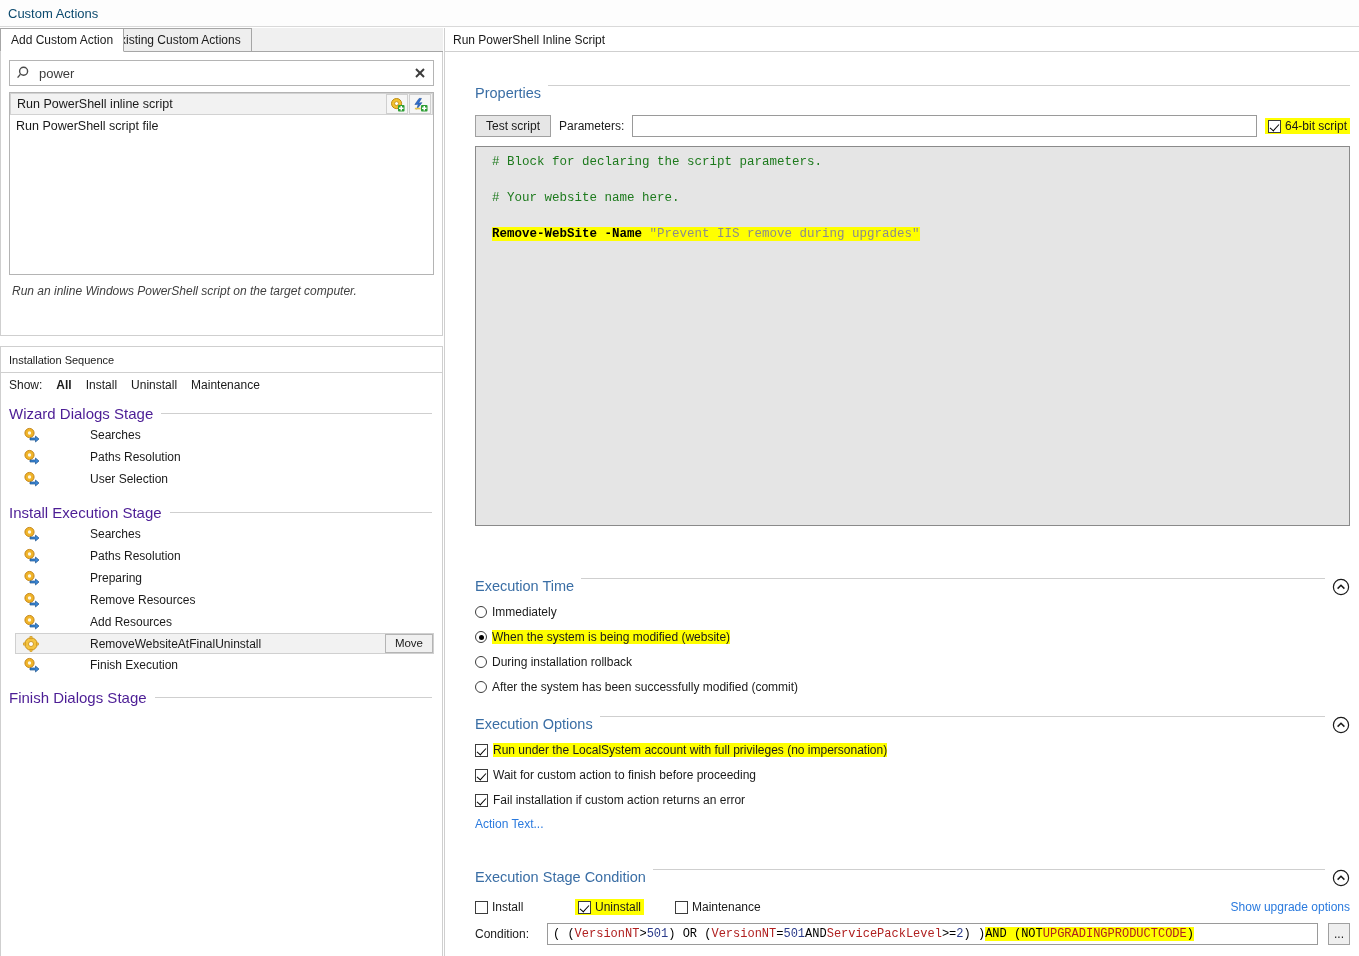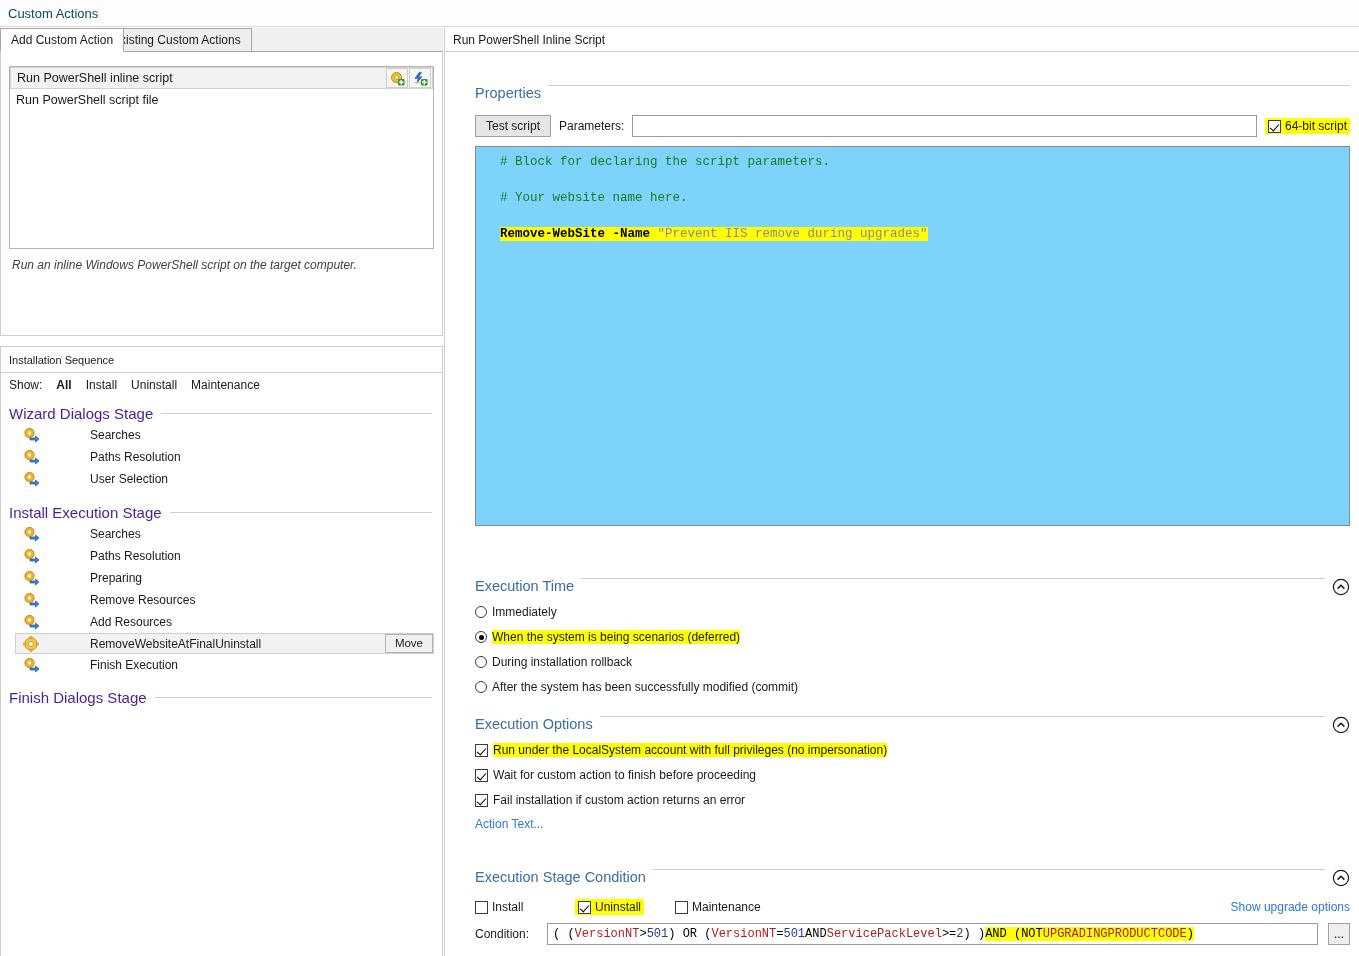--- a/index.html
+++ b/index.html
@@ -205,22 +205,22 @@
   }
   .rb.checked::after {
     content: ""; position: absolute; left: 2.5px; top: 2.5px;
     width: 5px; height: 5px; border-radius: 50%; background: #000000;
   }
 
   .code-editor {
     margin-top: 9px;
     height: 380px;
     border: 1px solid #8a8a8a;
-    background: #7dd3fc;
-    padding: 6px 24px;
+    background: #e5e5e5;
+    padding: 6px 16px;
     font-family: "Liberation Mono", monospace;
     font-size: 12.5px;
     line-height: 18px;
     overflow: hidden;
   }
   .code-line { white-space: pre; }
   .cm { color: #1d7a1d; }
   .cmd { color: #000000; font-weight: bold; }
   .str { color: #8c8c8c; }
   .hly { background: #ffff00; }
@@ -272,20 +272,35 @@
       <div class="tab tab0 active">
         <span>Add Custom Action</span>
       </div>
       <div class="tab tab1">
         <span>Existing Custom Actions</span>
       </div>
     </div>
 
     <div class="panel-body">
 
+      <div class="searchbox">
+        <span class="search-icon">
+          <svg width="16" height="16" viewBox="0 0 16 16">
+            <circle cx="7.6" cy="6.2" r="4.0" fill="none" stroke="#4a4a4a" stroke-width="1.4"></circle>
+            <line x1="4.3" y1="9.4" x2="1.6" y2="12.6" stroke="#4a4a4a" stroke-width="1.4"></line>
+          </svg>
+        </span>
+        <span class="search-text" placeholder="Search">power</span>
+        <span class="clear-icon">
+          <svg width="14" height="14" viewBox="0 0 14 14">
+            <line x1="3" y1="3" x2="11" y2="11" stroke="#3c3c3c" stroke-width="1.9"></line>
+            <line x1="11" y1="3" x2="3" y2="11" stroke="#3c3c3c" stroke-width="1.9"></line>
+          </svg>
+        </span>
+      </div>
 
       <div class="results">
         <div class="result-row selected">
           <span class="label">Run PowerShell inline script</span>
           <span class="res-actions">
             <span class="res-act">
               <svg width="15" height="15" viewBox="0 0 16 16">
                 <circle cx="7" cy="7" r="5.4" fill="#f2c12e" stroke="#b8860b" stroke-width="1"></circle>
                 <circle cx="7" cy="7" r="2.1" fill="#ffffff" stroke="#b8860b" stroke-width="0.8"></circle>
                 <rect x="8.5" y="8.5" width="7" height="7" rx="1" fill="#2e9e34"></rect>
@@ -495,21 +510,21 @@
           </svg>
         </span>
       </div>
 
       <div class="opt-row">
         <span class="rb"></span>
         <span class="opt-text">Immediately</span>
       </div>
       <div class="opt-row hl">
         <span class="rb checked"></span>
-        <span class="opt-text">When the system is being scenarios (deferred)</span>
+        <span class="opt-text">When the system is being modified (website)</span>
       </div>
       <div class="opt-row">
         <span class="rb"></span>
         <span class="opt-text">During installation rollback</span>
       </div>
       <div class="opt-row">
         <span class="rb"></span>
         <span class="opt-text">After the system has been successfully modified (commit)</span>
       </div>
     </div>

